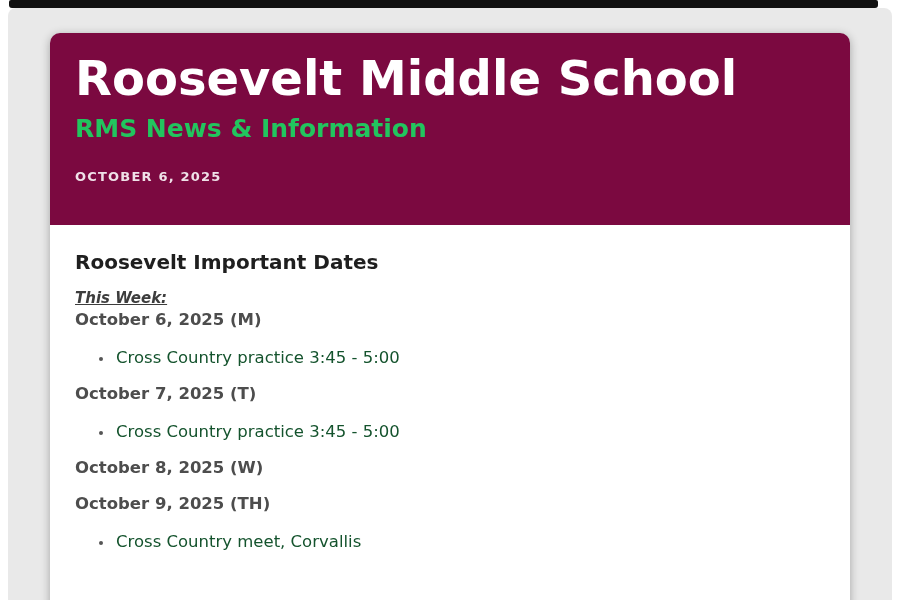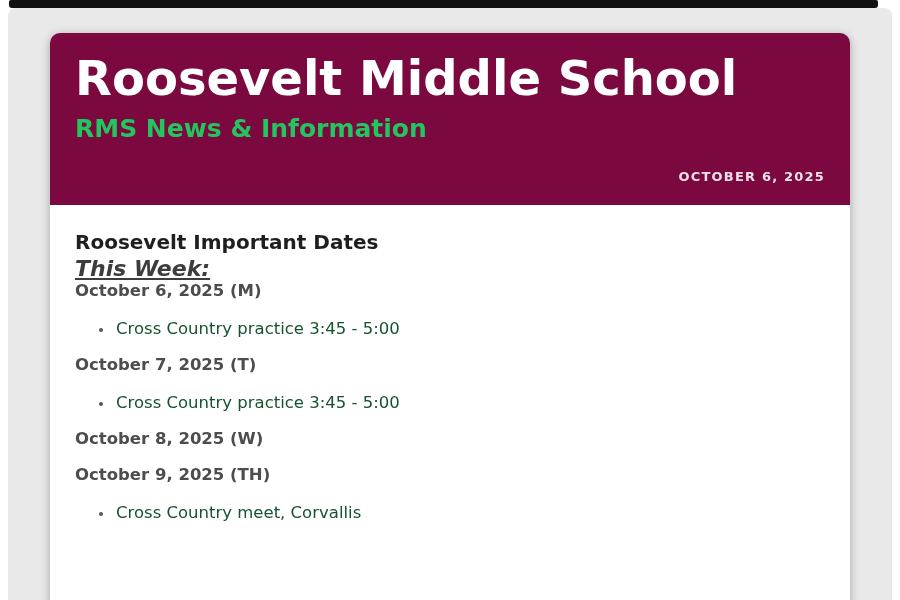--- a/index.html
+++ b/index.html
@@ -25,23 +25,23 @@
     border-radius: 8px 8px 0 0;
   }
   .card {
     position: absolute; left: 42px; top: 25px;
     width: 800px;
     border-radius: 10px 10px 0 0;
     box-shadow: 0 2px 10px rgba(0,0,0,0.30);
   }
   .card-header {
     background: #7b0940;
-    height: 172px;
+    height: 192px;
     border-radius: 10px 10px 0 0;
-    padding: 18px 25px 0 25px;
+    padding: 18px 10px 0 25px;
   }
   .newsletter-title {
     margin: 0;
     color: #ffffff;
     font-size: 48px;
     font-weight: bold;
     line-height: 1.15;
     white-space: nowrap;
   }
   .newsletter-subtitle {
@@ -50,39 +50,38 @@
     font-size: 25px;
     font-weight: bold;
     line-height: 1.15;
   }
   .newsletter-date {
     margin: 25px 0 0 0;
     color: rgba(255,255,255,0.88);
     font-size: 13px;
     font-weight: bold;
     letter-spacing: 1.2px;
-    text-align: right;
   }
   .card-body {
     background: #ffffff;
     padding: 25px 25px 40px 25px;
     height: 420px;
     overflow: hidden;
   }
   .article-heading {
     margin: 0;
     color: #1f1f1f;
     font-size: 20px;
     font-weight: bold;
     line-height: 1.2;
   }
   .intro {
-    margin: 4px 0 0 0;
+    margin: 13px 0 0 0;
     color: #3d3d3d;
-    font-size: 22px;
+    font-size: 15px;
     font-weight: bold;
     font-style: italic;
     text-decoration: underline;
     line-height: 22px;
   }
   .date-label {
     margin: 14px 0 0 0;
     color: #4d4d4d;
     font-size: 16.5px;
     font-weight: bold;

